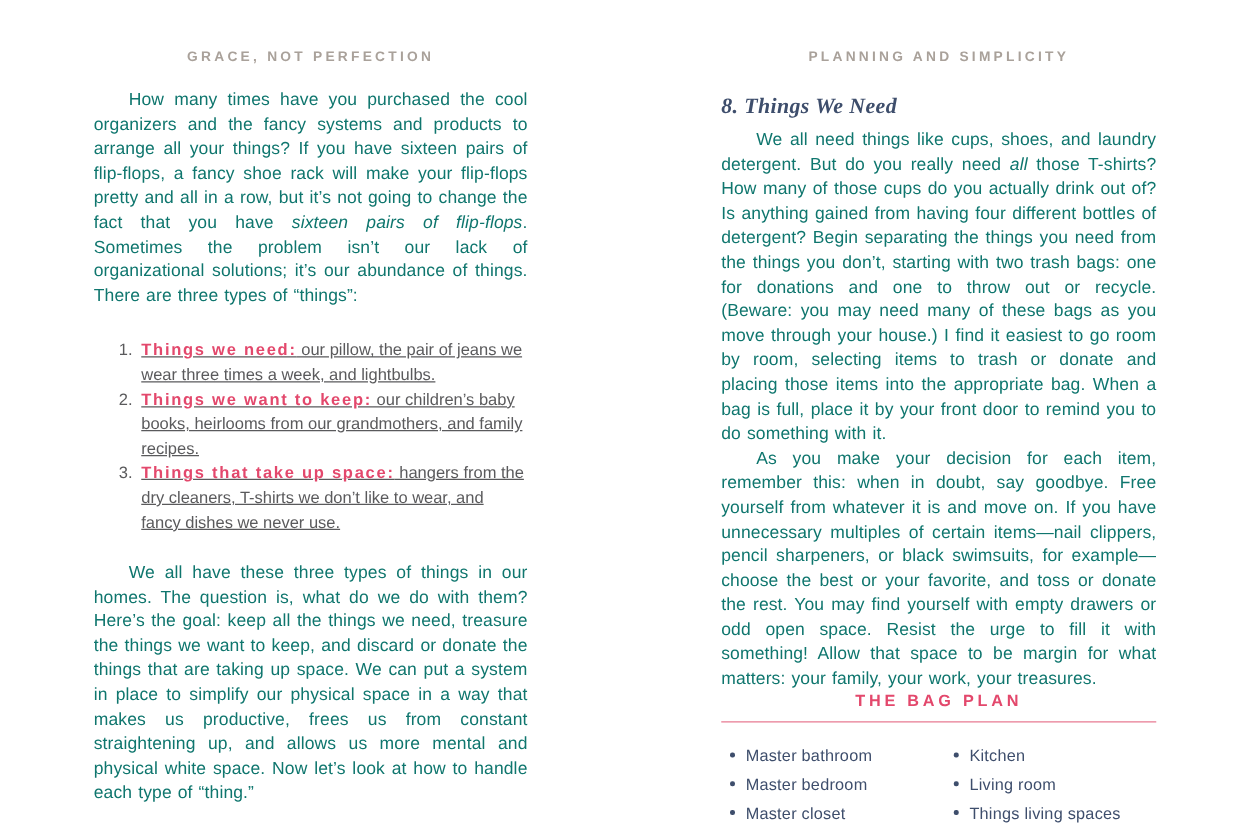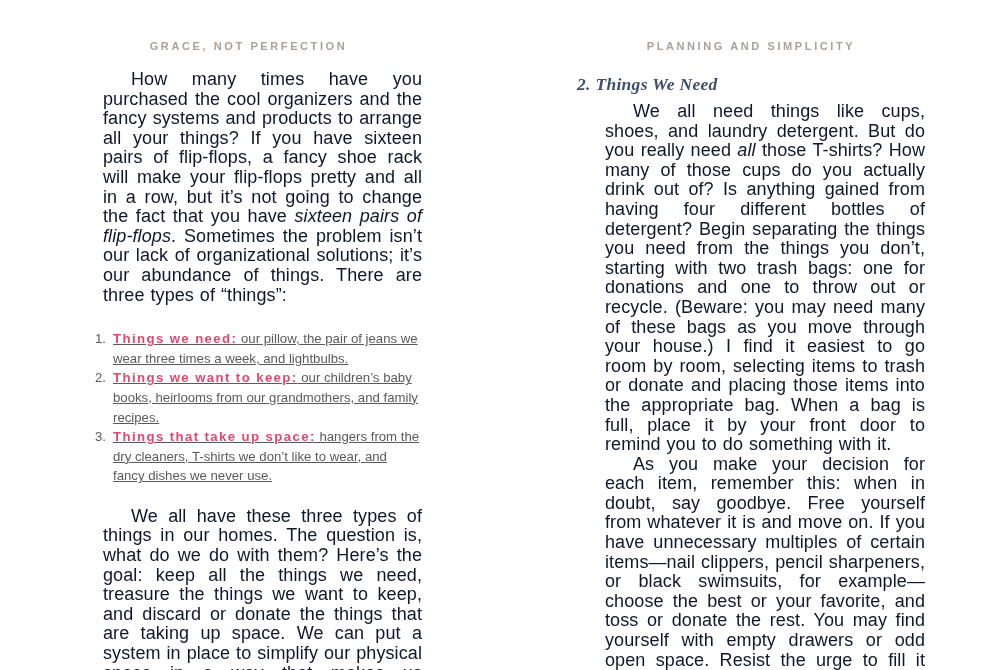--- a/index.html
+++ b/index.html
@@ -25,27 +25,26 @@
     font-weight: 600;
     letter-spacing: 2.6px;
     color: #a9a19a;
   }
 
   .content { position: absolute; left: 0; right: 0; }
   .page-left  .content { top: 70px; }
   .page-right .content { top: 74px; }
 
   .body-para {
-    font-size: 18px;
+    font-size: 14px;
     line-height: 19.6px;
-    color: #0f172a;
+    color: #0f766e;
     text-align: justify;
     letter-spacing: 0.1px;
     word-spacing: 0.8px;
-    margin-left: 28px;
   }
   .indent { text-indent: 28px; }
 
   .olist { margin: 24px 0 21px 20px; }
   .olist-item {
     display: flex;
     align-items: flex-start;
     font-size: 13.2px;
     line-height: 19.6px;
     color: #5a5a5c;
@@ -136,21 +135,21 @@
 
       <p class="body-para indent">We all have these three types of things in our homes. The question is, what do we do with them? Here’s the goal: keep all the things we need, treasure the things we want to keep, and discard or donate the things that are taking up space. We can put a system in place to simplify our physical space in a way that makes us productive, frees us from constant straightening up, and allows us more mental and physical white space. Now let’s look at how to handle each type of “thing.”</p>
     </div>
 
   </div>
 
   <div class="page page-right">
     <div class="running-head">PLANNING AND SIMPLICITY</div>
 
     <div class="content">
-      <h2 class="section-heading">2. Things We Need</h2>
+      <h2 class="section-heading">8. Things We Need</h2>
 
       <p class="body-para indent"><span>We all need things like cups, shoes, and laundry detergent. But do you really need </span><em>all</em><span> those T-shirts? How many of those cups do you actually drink out of? Is anything gained from having four different bottles of detergent? Begin separating the things you need from the things you don’t, starting with two trash bags: one for donations and one to throw out or recycle. (Beware: you may need many of these bags as you move through your house.) I find it easiest to go room by room, selecting items to trash or donate and placing those items into the appropriate bag. When a bag is full, place it by your front door to remind you to do something with it.</span></p>
 
       <p class="body-para indent">As you make your decision for each item, remember this: when in doubt, say goodbye. Free yourself from whatever it is and move on. If you have unnecessary multiples of certain items—nail clippers, pencil sharpeners, or black swimsuits, for example—choose the best or your favorite, and toss or donate the rest. You may find yourself with empty drawers or odd open space. Resist the urge to fill it with something! Allow that space to be margin for what matters: your family, your work, your treasures.</p>
 
       <div class="bag-plan">
         <div class="bag-title">THE BAG PLAN</div>
         <hr class="bag-rule">
         <div class="bag-cols">
           <div class="bag-col-left">

